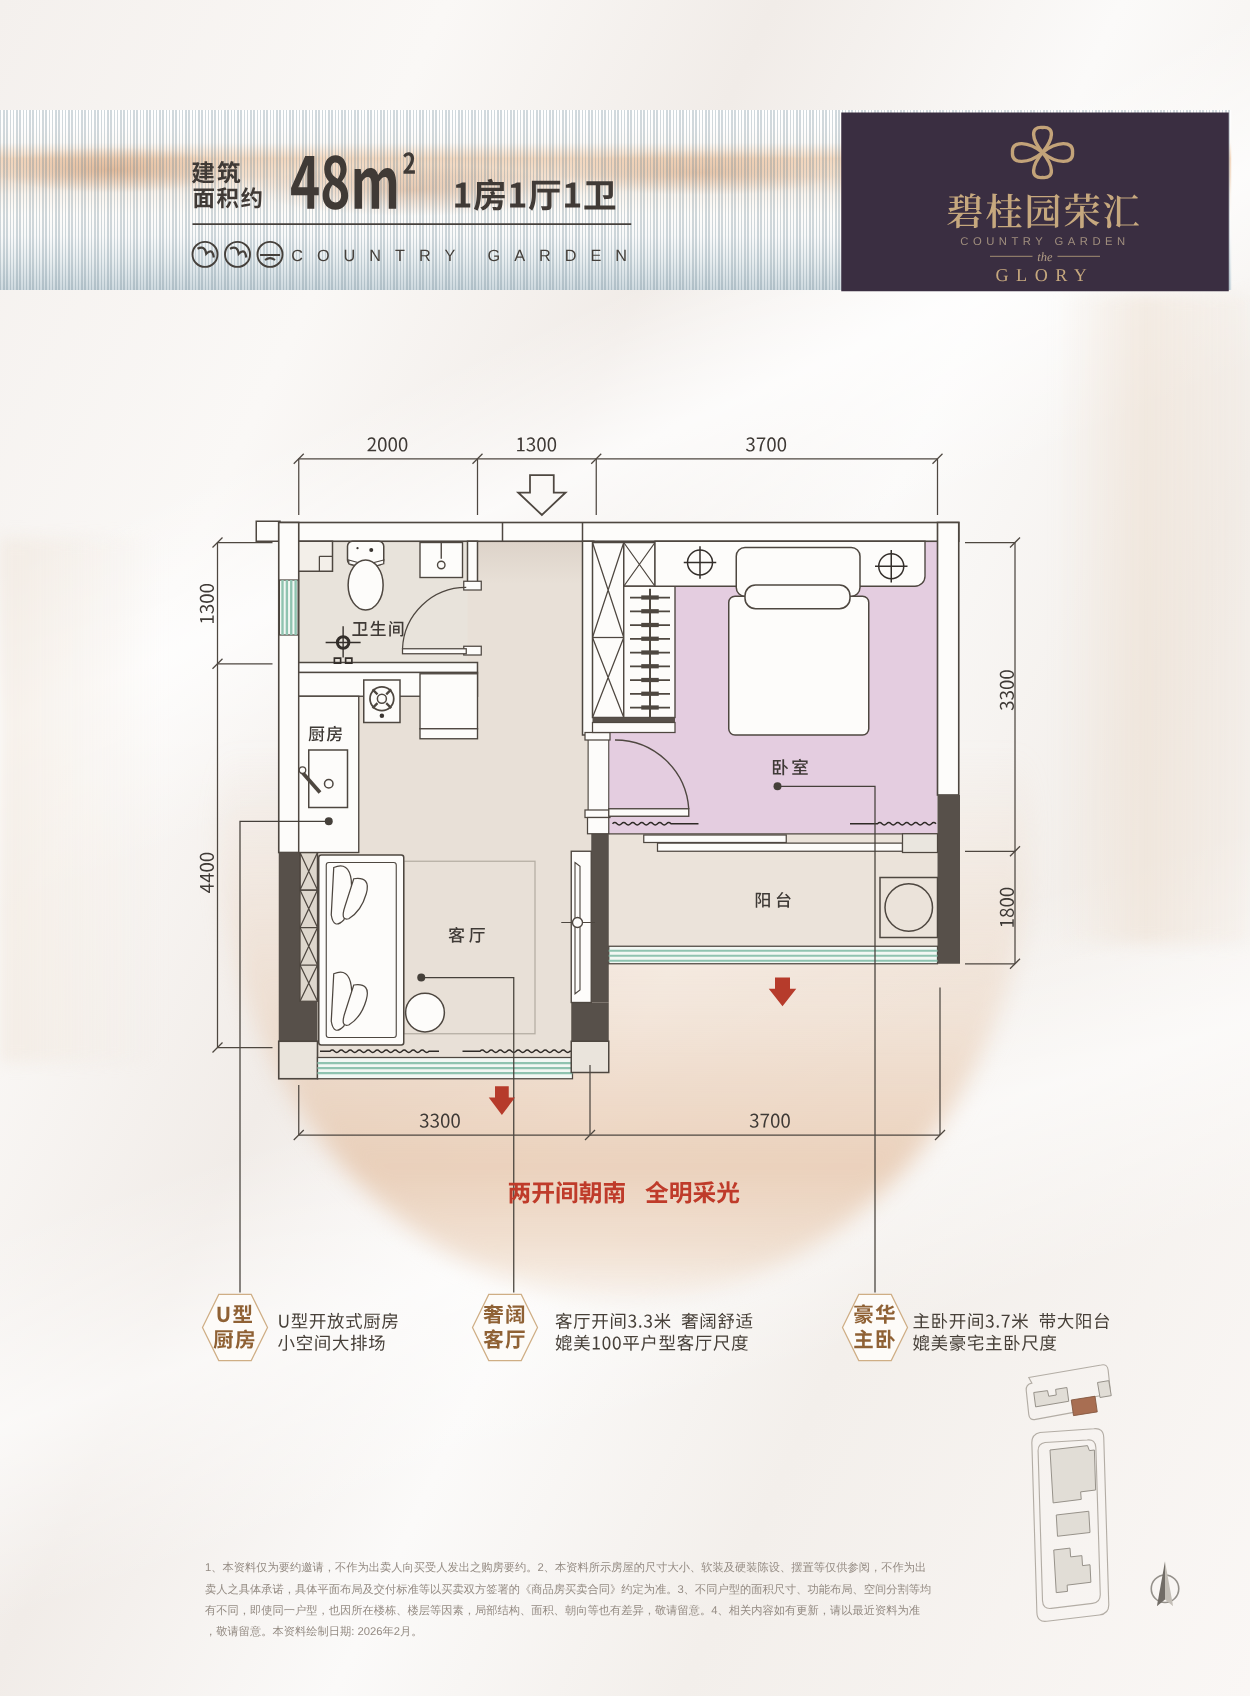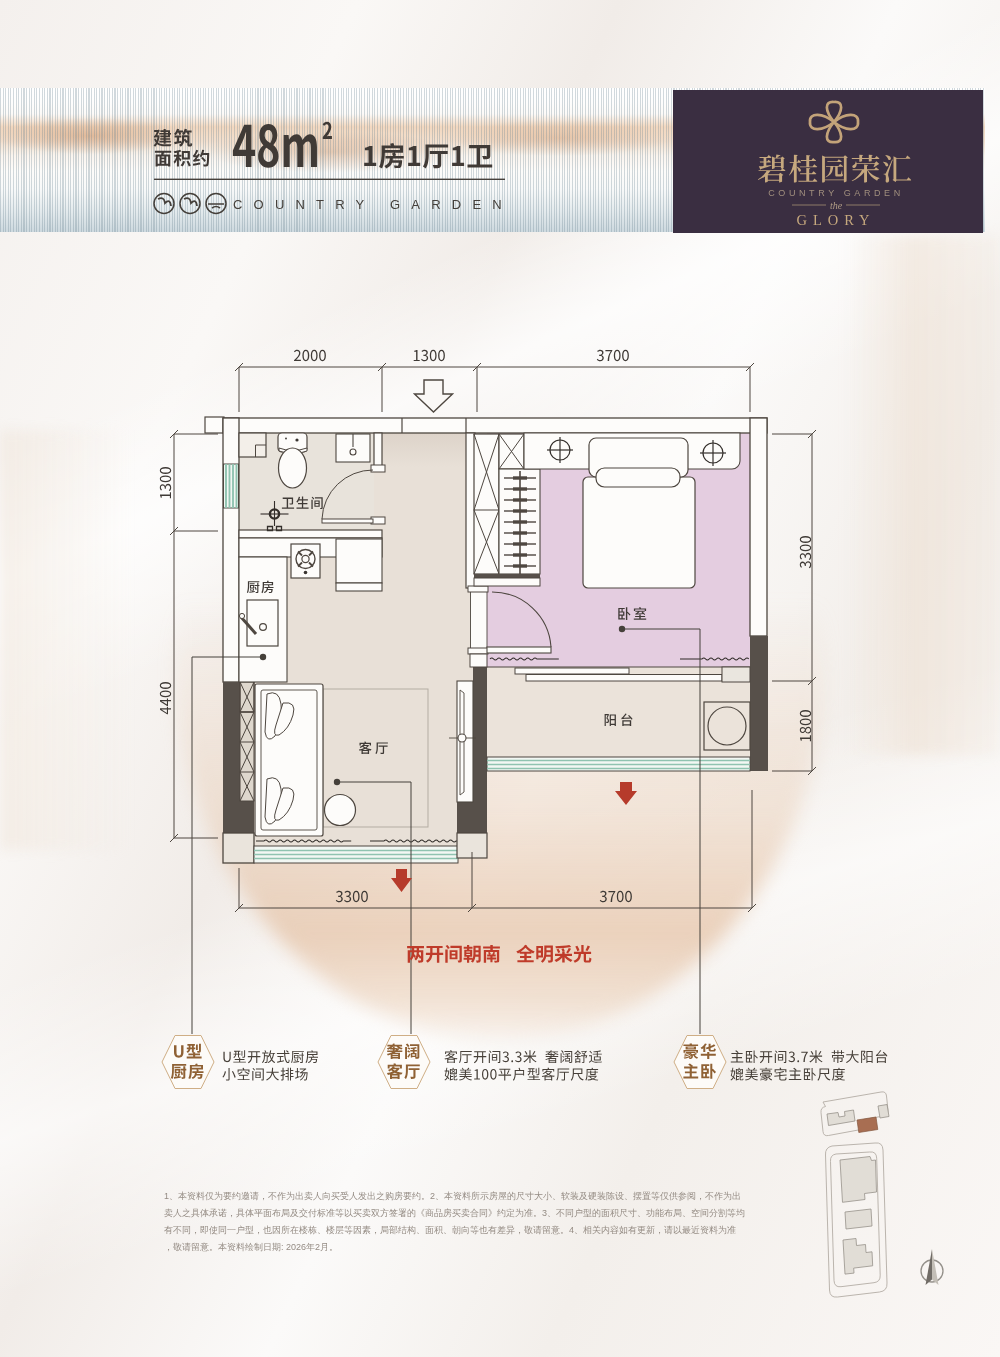--- a/index.html
+++ b/index.html
@@ -466,12 +466,12 @@
 
 <path d="M857 1120 l19 -3 1.8 12.5 -19 3 z" fill="#a86e52" stroke="#84573f" stroke-width="0.7"></path>
 
 <g>
       <circle cx="932" cy="1271" r="11" fill="none" stroke="#94908a" stroke-width="1.3"></circle>
       <path d="M932 1249 L925.5 1285 L932 1279.5 Z" fill="#716c66"></path>
       <path d="M932 1249 L938.5 1285 L932 1279.5 Z" fill="#c3beb6"></path>
     </g>
 </svg>
 
-<div class="abs" style="left:164px;top:1188px;font-size:9px;line-height:17px;color:#948b83;letter-spacing:0;white-space:nowrap;">1、本资料仅为要约邀请，不作为出卖人向买受人发出之购房要约。2、本资料所示房屋的尺寸大小、软装及硬装陈设、摆置等仅供参阅，不作为出<br>卖人之具体承诺，具体平面布局及交付标准等以买卖双方签署的《商品房买卖合同》约定为准。3、不同户型的面积尺寸、功能布局、空间分割等均<br>有不同，即使同一户型，也因所在楼栋、楼层等因素，局部结构、面积、朝向等也有差异，敬请留意。4、相关内容如有更新，请以最近资料为准<br>，敬请留意。本资料绘制日期: 2026年2月。</div>
+<div class="abs" style="left:164px;top:1246px;font-size:9px;line-height:17px;color:#948b83;letter-spacing:0;white-space:nowrap;">1、本资料仅为要约邀请，不作为出卖人向买受人发出之购房要约。2、本资料所示房屋的尺寸大小、软装及硬装陈设、摆置等仅供参阅，不作为出<br>卖人之具体承诺，具体平面布局及交付标准等以买卖双方签署的《商品房买卖合同》约定为准。3、不同户型的面积尺寸、功能布局、空间分割等均<br>有不同，即使同一户型，也因所在楼栋、楼层等因素，局部结构、面积、朝向等也有差异，敬请留意。4、相关内容如有更新，请以最近资料为准<br>，敬请留意。本资料绘制日期: 2026年2月。</div>
 </body></html>

